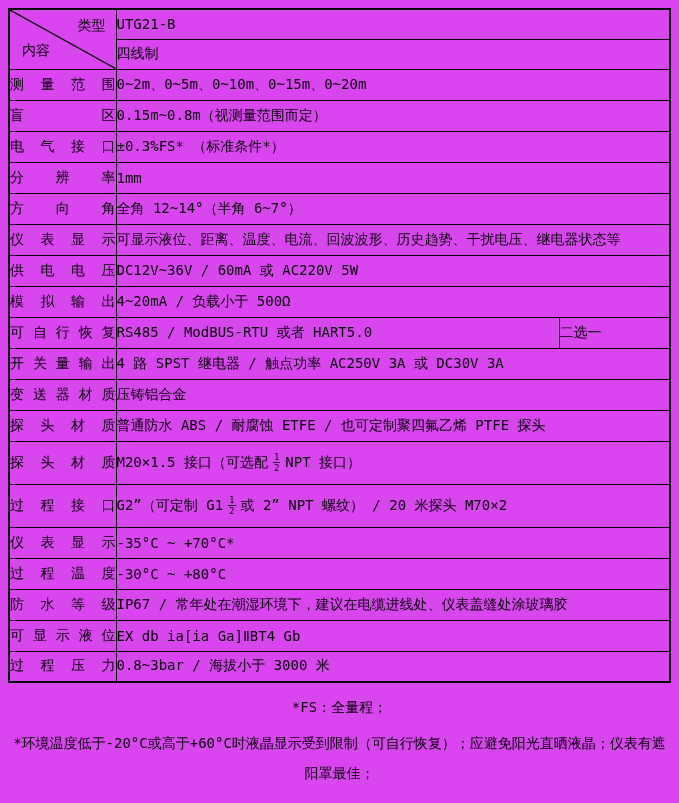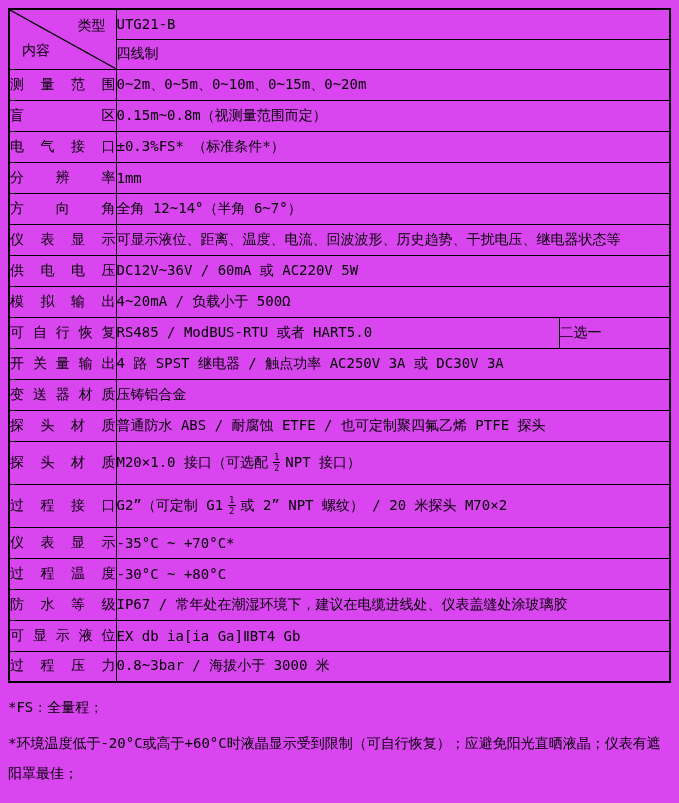--- a/index.html
+++ b/index.html
@@ -59,20 +59,21 @@
     line-height: 1.15;
     margin: 0 5px;
   }
   .frac .fden { border-top: 1px solid #000; padding: 0 1px; }
   
   .footnotes { margin-top: 9px; }
   .footnotes p {
     margin: 0 0 6px 0;
     line-height: 30px;
     white-space: normal;
+    text-align: center;
   }
 </style>
 </head>
 <body>
 
 <div class="sheet">
 
   <table class="spec">
     <colgroup>
       <col style="width:107px">
@@ -140,21 +141,21 @@
       <td class="lbl">变送器材质</td>
       <td class="val" colspan="2">压铸铝合金</td>
     </tr>
     <tr class="std">
       <td class="lbl">探头材质</td>
       <td class="val" colspan="2">普通防水 ABS / 耐腐蚀 ETFE / 也可定制聚四氟乙烯 PTFE 探头</td>
     </tr>
     <tr class="tall">
       <td class="lbl">探头材质</td>
       <td class="val" colspan="2">
-        <span>M20×1.0 接口（可选配</span><span class="frac">
+        <span>M20×1.5 接口（可选配</span><span class="frac">
               <span class="fnum">1</span>
               <span class="fden">2</span>
             </span><span>NPT 接口）</span>
       </td>
     </tr>
     <tr class="tall">
       <td class="lbl">过程接口</td>
       <td class="val" colspan="2">
         <span>G2”（可定制 G1</span><span class="frac">
               <span class="fnum">1</span>

